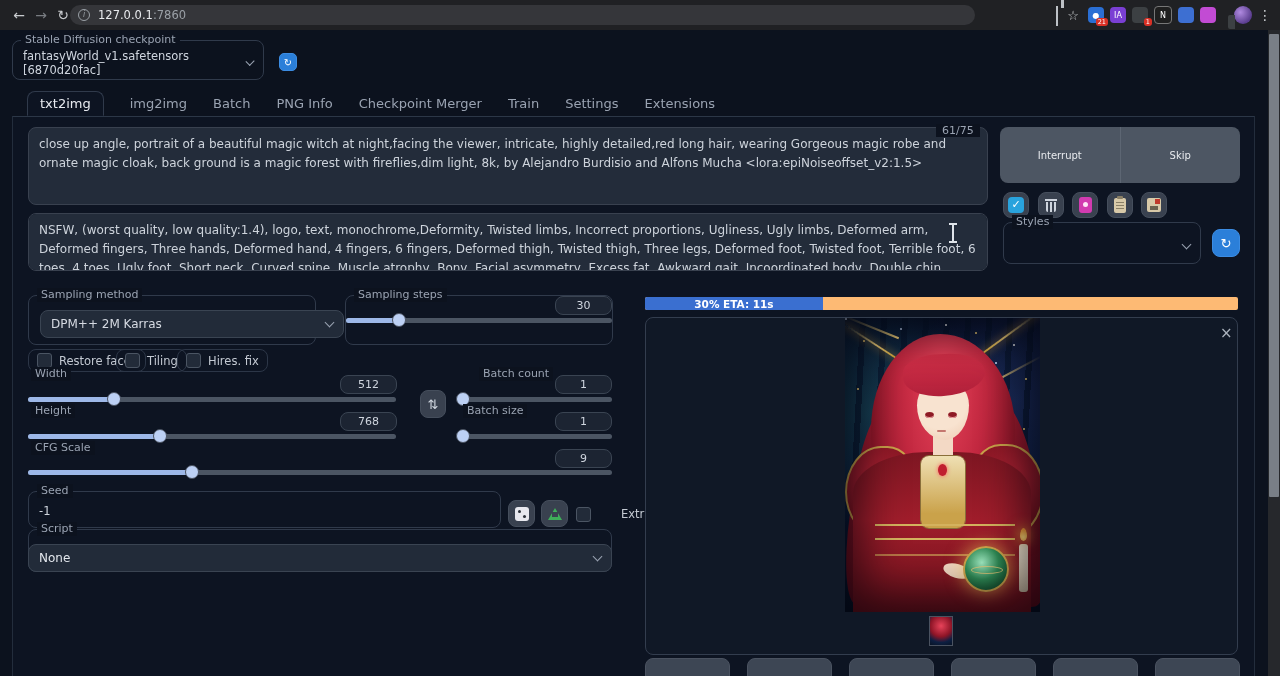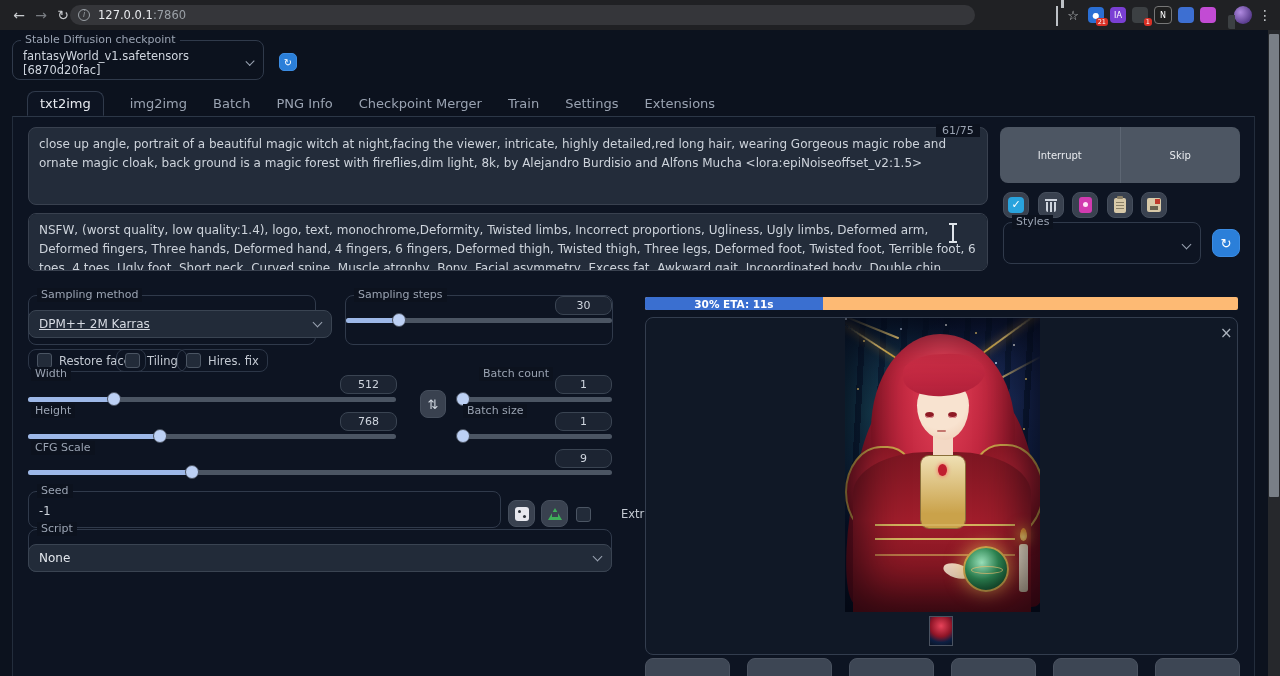--- a/index.html
+++ b/index.html
@@ -257,21 +257,21 @@
     <span class="legend">Styles</span>
     <div class="selbox" style="left:0;top:6px;width:196px;height:34px;border:none;background:transparent;">
       <span class="chev"></span>
     </div>
   </div>
   <div class="abs bluebtn" style="left:1212px;top:229px;width:26px;height:26px;border-radius:8px;font-size:13px;">↻</div>
 
   <div class="abs group" style="left:28px;top:295px;width:288px;height:50px;">
     <span class="legend">Sampling method</span>
   </div>
-  <div class="abs selbox" style="left:28px;top:310px;width:304px;height:28px;text-decoration:underline;">
+  <div class="abs selbox" style="left:40px;top:310px;width:304px;height:28px;">
     <span>DPM++ 2M Karras</span>
     <span class="chev"></span>
   </div>
 
   <div class="abs group" style="left:345px;top:295px;width:268px;height:50px;">
     <span class="legend">Sampling steps</span>
   </div>
   <div class="abs num" style="left:555px;top:296px;width:57px;height:19px;line-height:18px;">30</div>
   <div class="abs slider" style="left: 346px; top: 318px; width: 266px; --p: 20%;">
     <div class="fill"></div>

